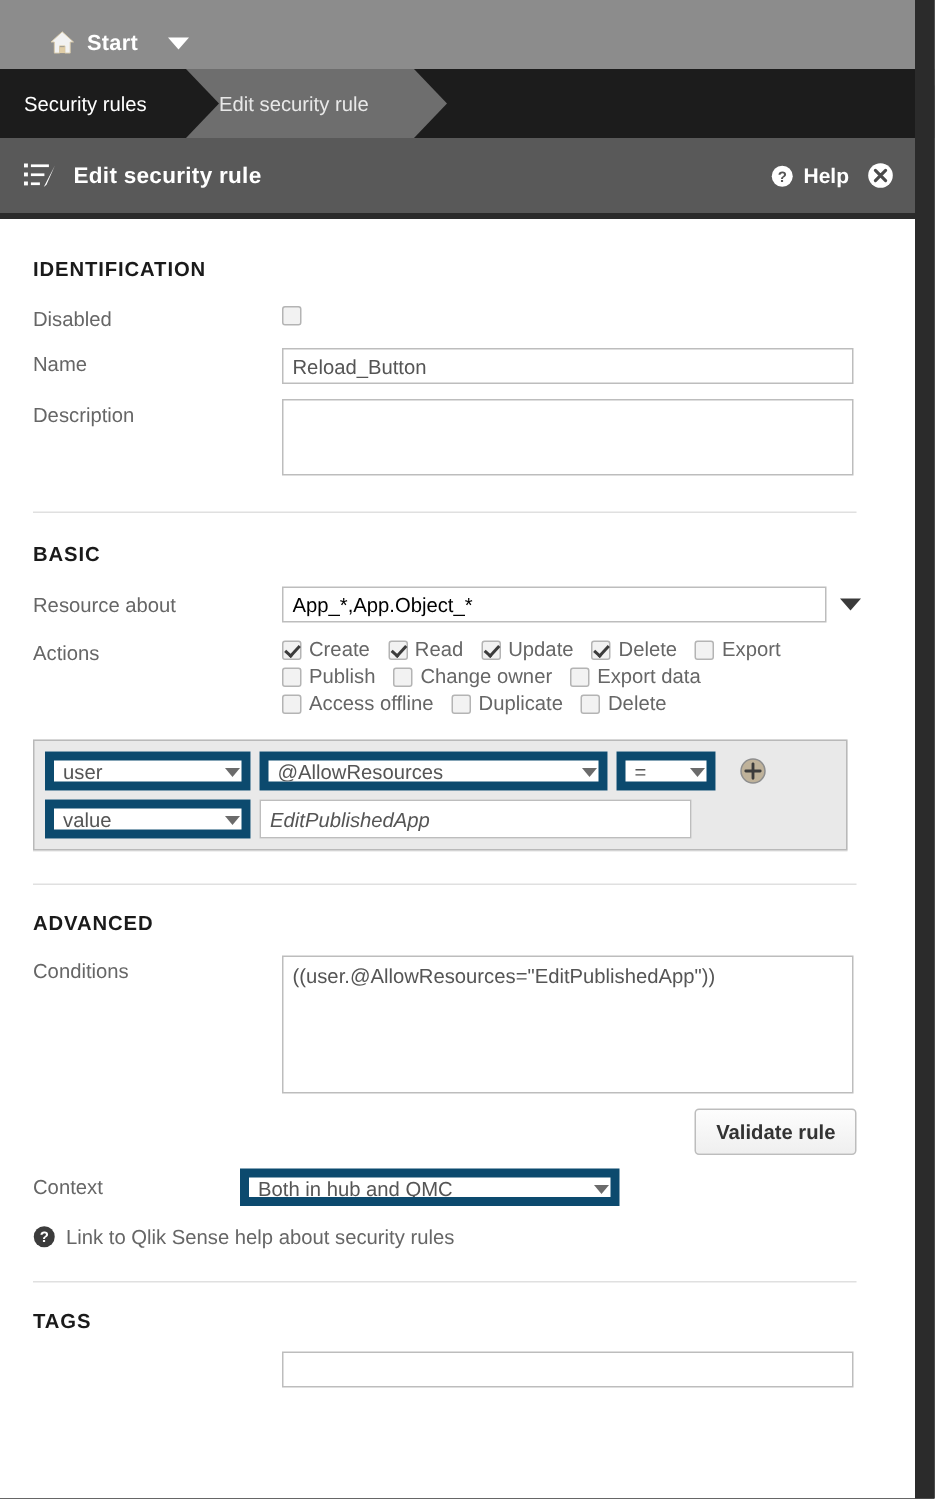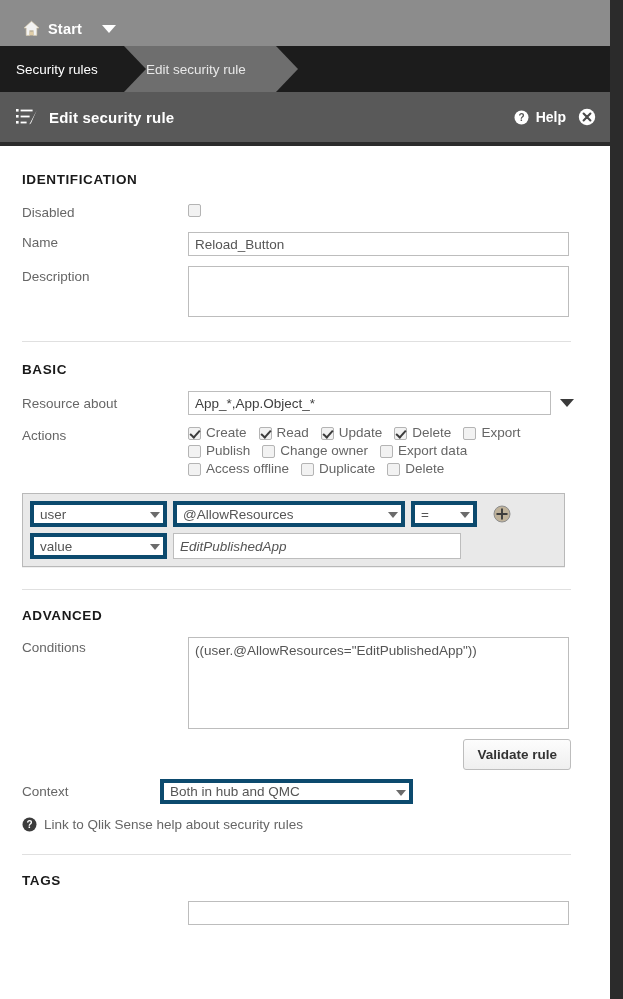--- a/index.html
+++ b/index.html
@@ -17,21 +17,21 @@
     overflow: hidden;
     background: #2b2b2b;
   }
 
   
   .topbar {
     position: absolute; left: 0; top: 0;
     width: 623px; height: 57px;
     background: #8c8c8c;
     display: flex; align-items: center;
-    padding-left: 23px;
+    padding-left: 33px;
   }
   .home-icon { width: 17px; height: 17px; display: block; margin-right: 8px; }
   .start-label {
     color: #ffffff; font-size: 14.5px; font-weight: bold;
     letter-spacing: .2px;
   }
   .caret-down-white {
     width: 0; height: 0; margin-left: 20px;
     border-left: 7px solid transparent;
     border-right: 7px solid transparent;
@@ -172,21 +172,21 @@
     border: 1px solid #b9b9b9; background: #e9e9e9;
     padding: 7px; width: 543px; margin: 0 0 0 22px;
     box-shadow: 0 1px 0 rgba(0,0,0,.06);
   }
   .condrow { display: flex; align-items: center; gap: 6px; margin-bottom: 6px; }
   .condrow:last-child { margin-bottom: 0; }
   .sel {
     -webkit-appearance: none; appearance: none;
     font-family: "Liberation Sans", sans-serif;
     font-size: 13.5px; color: #555555;
-    border: 4px solid #0c4a6e; background: #ffffff;
+    border: 6px solid #0c4a6e; background: #ffffff;
     height: 26px; padding: 0 20px 0 6px; outline: none;
     cursor: pointer;
   }
   .selwrap { position: relative; display: inline-block; }
   .selwrap::after {
     content: ""; position: absolute; right: 7px; top: 11px;
     width: 0; height: 0; pointer-events: none;
     border-left: 5px solid transparent;
     border-right: 5px solid transparent;
     border-top: 6px solid #6b6b6b;
@@ -287,21 +287,21 @@
       </div>
     </div>
 
     <hr class="hr" style="margin:24px 22px 0 22px; width:549px;">
 
     <div style="padding:20px 22px 0 22px;">
       <div class="section-title">BASIC</div>
 
       <div class="row" style="margin-top:14px; align-items:center;">
         <div class="lbl" style="padding-top:0;">Resource about</div>
-        <input class="txt" style="width: 363px; color: #404040;" type="text" value="App_*,App.Object_*">
+        <input class="txt" style="width: 363px; color: #000000;" type="text" value="App_*,App.Object_*">
         <span class="caret-dark"></span>
       </div>
 
       <div class="row" style="margin-top:10px;">
         <div class="lbl">Actions</div>
         <div>
           <div class="cbrow">
             <label class="cbwrap">
               <input class="cb" type="checkbox" checked="" style="">
               <span>Create</span>

